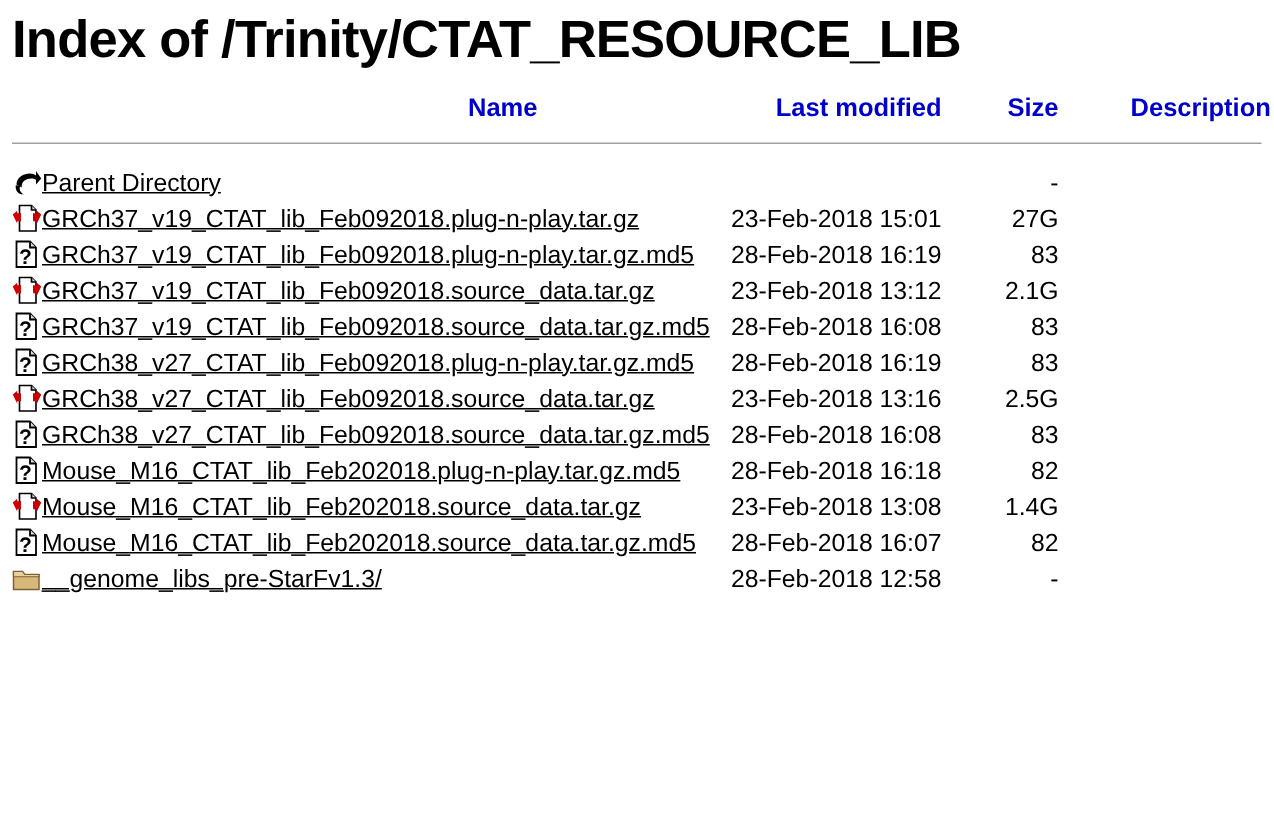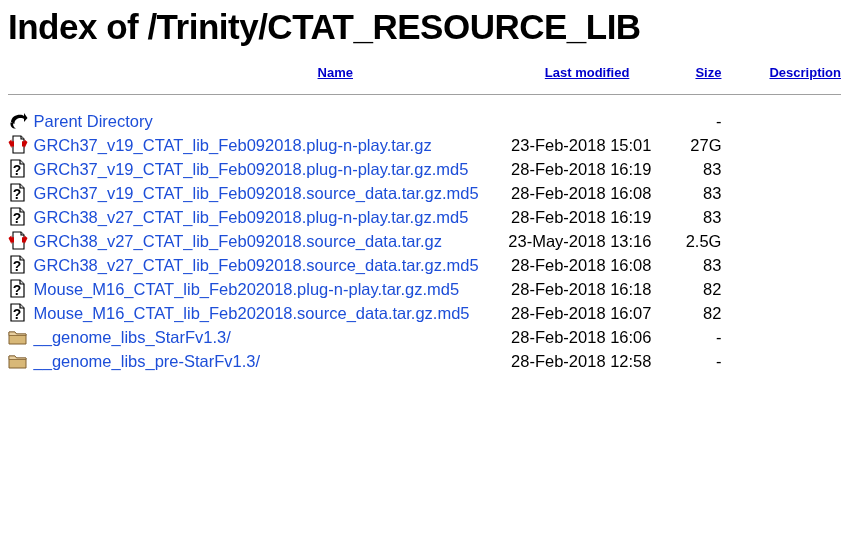--- a/index.html
+++ b/index.html
@@ -51,23 +51,22 @@
   }
 
   th.col-icon   { width: 26px; }
   th.col-name   { text-align: left; }
   th.col-mod    { text-align: center; width: 175px; }
   th.col-size   { text-align: left; width: 40px; }
   th.col-desc   { text-align: right; width: 110px; }
 
   .hdr-link {
     color: #0000cc;
-    text-decoration: underline;
     font-weight: bold;
-    font-size: 13px;
+    font-size: 17px;
     cursor: pointer;
     margin-left: 44px;
   }
 
   .hdr-name-wrap {
     display: block;
     text-align: left;
     padding-left: 240px;
   }
   .hdr-desc-wrap { padding-left: 4px; display: inline-block; }
@@ -108,21 +107,22 @@
   td.cell-size {
     text-align: right;
     padding-right: 10px;
     font-size: 16.5px;
   }
   td.cell-desc {
     text-align: left;
   }
 
   a.file-link {
-    color: #1d4ed8;
+    color: #000000;
+    text-decoration: underline;
     cursor: pointer;
     font-size: 16.5px;
   }
 
   
   .icon {
     display: inline-block;
     width: 20px;
     height: 22px;
     vertical-align: middle;
@@ -189,49 +189,61 @@
                 <path d="M12 2 L12 6 L16 6" fill="#d8d8d8" stroke="#000000" stroke-width="1.2"></path>
                 <text x="9" y="17" font-family="Liberation Sans, sans-serif" font-size="14" font-weight="bold" text-anchor="middle" fill="#000000">?</text>
               </svg></span></td>
           <td class="cell-name"><a class="file-link">GRCh37_v19_CTAT_lib_Feb092018.plug-n-play.tar.gz.md5</a></td>
           <td class="cell-mod">28-Feb-2018 16:19</td>
           <td class="cell-size">83</td>
           <td class="cell-desc"></td>
         </tr>
         <tr>
           <td class="cell-icon"><span class="icon"><svg width="20" height="22" viewBox="0 0 20 22">
-                <path d="M3 2 L12 2 L16 6 L16 19 L3 19 Z" fill="#ffffff" stroke="#000000" stroke-width="1.2"></path>
-                <path d="M12 2 L12 6 L16 6" fill="#d8d8d8" stroke="#000000" stroke-width="1.2"></path>
-                <text x="9" y="17" font-family="Liberation Sans, sans-serif" font-size="14" font-weight="bold" text-anchor="middle" fill="#000000">?</text>
-              </svg></span></td>
-          <td class="cell-name"><a class="file-link">GRCh37_v19_CTAT_lib_Feb092018.source_data.tar.gz.md5</a></td>
-          <td class="cell-mod">28-Feb-2018 16:08</td>
-          <td class="cell-size">83</td>
-          <td class="cell-desc"></td>
-        </tr>
-        <tr>
-          <td class="cell-icon"><span class="icon"><svg width="20" height="22" viewBox="0 0 20 22">
-                <path d="M3 2 L12 2 L16 6 L16 19 L3 19 Z" fill="#ffffff" stroke="#000000" stroke-width="1.2"></path>
-                <path d="M12 2 L12 6 L16 6" fill="#d8d8d8" stroke="#000000" stroke-width="1.2"></path>
-                <text x="9" y="17" font-family="Liberation Sans, sans-serif" font-size="14" font-weight="bold" text-anchor="middle" fill="#000000">?</text>
-              </svg></span></td>
-          <td class="cell-name"><a class="file-link">GRCh38_v27_CTAT_lib_Feb092018.plug-n-play.tar.gz.md5</a></td>
-          <td class="cell-mod">28-Feb-2018 16:19</td>
-          <td class="cell-size">83</td>
-          <td class="cell-desc"></td>
-        </tr>
-        <tr>
-          <td class="cell-icon"><span class="icon"><svg width="20" height="22" viewBox="0 0 20 22">
                 <path d="M5 2 L13 2 L16 5 L16 19 L5 19 Z" fill="#ffffff" stroke="#000000" stroke-width="1.1"></path>
                 <path d="M13 2 L13 5 L16 5" fill="#d8d8d8" stroke="#000000" stroke-width="1.1"></path>
                 <path d="M0.5 8 L3.5 5.5 L3.5 7.2 L6 7.2 L6 12.5 L3.5 12.5 L3.5 14.2 Z" fill="#cc0000"></path>
                 <path d="M19.5 8 L16.5 5.5 L16.5 7.2 L14 7.2 L14 12.5 L16.5 12.5 L16.5 14.2 Z" fill="#cc0000"></path>
               </svg></span></td>
+          <td class="cell-name"><a class="file-link">GRCh37_v19_CTAT_lib_Feb092018.source_data.tar.gz</a></td>
+          <td class="cell-mod">23-Feb-2018 13:12</td>
+          <td class="cell-size">2.1G</td>
+          <td class="cell-desc"></td>
+        </tr>
+        <tr>
+          <td class="cell-icon"><span class="icon"><svg width="20" height="22" viewBox="0 0 20 22">
+                <path d="M3 2 L12 2 L16 6 L16 19 L3 19 Z" fill="#ffffff" stroke="#000000" stroke-width="1.2"></path>
+                <path d="M12 2 L12 6 L16 6" fill="#d8d8d8" stroke="#000000" stroke-width="1.2"></path>
+                <text x="9" y="17" font-family="Liberation Sans, sans-serif" font-size="14" font-weight="bold" text-anchor="middle" fill="#000000">?</text>
+              </svg></span></td>
+          <td class="cell-name"><a class="file-link">GRCh37_v19_CTAT_lib_Feb092018.source_data.tar.gz.md5</a></td>
+          <td class="cell-mod">28-Feb-2018 16:08</td>
+          <td class="cell-size">83</td>
+          <td class="cell-desc"></td>
+        </tr>
+        <tr>
+          <td class="cell-icon"><span class="icon"><svg width="20" height="22" viewBox="0 0 20 22">
+                <path d="M3 2 L12 2 L16 6 L16 19 L3 19 Z" fill="#ffffff" stroke="#000000" stroke-width="1.2"></path>
+                <path d="M12 2 L12 6 L16 6" fill="#d8d8d8" stroke="#000000" stroke-width="1.2"></path>
+                <text x="9" y="17" font-family="Liberation Sans, sans-serif" font-size="14" font-weight="bold" text-anchor="middle" fill="#000000">?</text>
+              </svg></span></td>
+          <td class="cell-name"><a class="file-link">GRCh38_v27_CTAT_lib_Feb092018.plug-n-play.tar.gz.md5</a></td>
+          <td class="cell-mod">28-Feb-2018 16:19</td>
+          <td class="cell-size">83</td>
+          <td class="cell-desc"></td>
+        </tr>
+        <tr>
+          <td class="cell-icon"><span class="icon"><svg width="20" height="22" viewBox="0 0 20 22">
+                <path d="M5 2 L13 2 L16 5 L16 19 L5 19 Z" fill="#ffffff" stroke="#000000" stroke-width="1.1"></path>
+                <path d="M13 2 L13 5 L16 5" fill="#d8d8d8" stroke="#000000" stroke-width="1.1"></path>
+                <path d="M0.5 8 L3.5 5.5 L3.5 7.2 L6 7.2 L6 12.5 L3.5 12.5 L3.5 14.2 Z" fill="#cc0000"></path>
+                <path d="M19.5 8 L16.5 5.5 L16.5 7.2 L14 7.2 L14 12.5 L16.5 12.5 L16.5 14.2 Z" fill="#cc0000"></path>
+              </svg></span></td>
           <td class="cell-name"><a class="file-link">GRCh38_v27_CTAT_lib_Feb092018.source_data.tar.gz</a></td>
-          <td class="cell-mod">23-May-2018 13:16</td>
+          <td class="cell-mod">23-Feb-2018 13:16</td>
           <td class="cell-size">2.5G</td>
           <td class="cell-desc"></td>
         </tr>
         <tr>
           <td class="cell-icon"><span class="icon"><svg width="20" height="22" viewBox="0 0 20 22">
                 <path d="M3 2 L12 2 L16 6 L16 19 L3 19 Z" fill="#ffffff" stroke="#000000" stroke-width="1.2"></path>
                 <path d="M12 2 L12 6 L16 6" fill="#d8d8d8" stroke="#000000" stroke-width="1.2"></path>
                 <text x="9" y="17" font-family="Liberation Sans, sans-serif" font-size="14" font-weight="bold" text-anchor="middle" fill="#000000">?</text>
               </svg></span></td>
           <td class="cell-name"><a class="file-link">GRCh38_v27_CTAT_lib_Feb092018.source_data.tar.gz.md5</a></td>
@@ -245,44 +257,46 @@
                 <path d="M12 2 L12 6 L16 6" fill="#d8d8d8" stroke="#000000" stroke-width="1.2"></path>
                 <text x="9" y="17" font-family="Liberation Sans, sans-serif" font-size="14" font-weight="bold" text-anchor="middle" fill="#000000">?</text>
               </svg></span></td>
           <td class="cell-name"><a class="file-link">Mouse_M16_CTAT_lib_Feb202018.plug-n-play.tar.gz.md5</a></td>
           <td class="cell-mod">28-Feb-2018 16:18</td>
           <td class="cell-size">82</td>
           <td class="cell-desc"></td>
         </tr>
         <tr>
           <td class="cell-icon"><span class="icon"><svg width="20" height="22" viewBox="0 0 20 22">
+                <path d="M5 2 L13 2 L16 5 L16 19 L5 19 Z" fill="#ffffff" stroke="#000000" stroke-width="1.1"></path>
+                <path d="M13 2 L13 5 L16 5" fill="#d8d8d8" stroke="#000000" stroke-width="1.1"></path>
+                <path d="M0.5 8 L3.5 5.5 L3.5 7.2 L6 7.2 L6 12.5 L3.5 12.5 L3.5 14.2 Z" fill="#cc0000"></path>
+                <path d="M19.5 8 L16.5 5.5 L16.5 7.2 L14 7.2 L14 12.5 L16.5 12.5 L16.5 14.2 Z" fill="#cc0000"></path>
+              </svg></span></td>
+          <td class="cell-name"><a class="file-link">Mouse_M16_CTAT_lib_Feb202018.source_data.tar.gz</a></td>
+          <td class="cell-mod">23-Feb-2018 13:08</td>
+          <td class="cell-size">1.4G</td>
+          <td class="cell-desc"></td>
+        </tr>
+        <tr>
+          <td class="cell-icon"><span class="icon"><svg width="20" height="22" viewBox="0 0 20 22">
                 <path d="M3 2 L12 2 L16 6 L16 19 L3 19 Z" fill="#ffffff" stroke="#000000" stroke-width="1.2"></path>
                 <path d="M12 2 L12 6 L16 6" fill="#d8d8d8" stroke="#000000" stroke-width="1.2"></path>
                 <text x="9" y="17" font-family="Liberation Sans, sans-serif" font-size="14" font-weight="bold" text-anchor="middle" fill="#000000">?</text>
               </svg></span></td>
           <td class="cell-name"><a class="file-link">Mouse_M16_CTAT_lib_Feb202018.source_data.tar.gz.md5</a></td>
           <td class="cell-mod">28-Feb-2018 16:07</td>
           <td class="cell-size">82</td>
           <td class="cell-desc"></td>
         </tr>
         <tr>
           <td class="cell-icon"><span class="icon"><svg width="20" height="22" viewBox="0 0 20 22">
                 <path d="M1 6 L7 6 L8.5 8 L18 8 L18 18 L1 18 Z" fill="#d8b878" stroke="#806030" stroke-width="1"></path>
                 <path d="M1 6 L7 6 L8.5 8 L18 8 L18 9.5 L1 9.5 Z" fill="#e8cfa0" stroke="#806030" stroke-width="0.8"></path>
               </svg></span></td>
-          <td class="cell-name"><a class="file-link">__genome_libs_StarFv1.3/</a></td>
-          <td class="cell-mod">28-Feb-2018 16:06</td>
-          <td class="cell-size">-</td>
-          <td class="cell-desc"></td>
-        </tr>
-        <tr>
-          <td class="cell-icon"><span class="icon"><svg width="20" height="22" viewBox="0 0 20 22">
-                <path d="M1 6 L7 6 L8.5 8 L18 8 L18 18 L1 18 Z" fill="#d8b878" stroke="#806030" stroke-width="1"></path>
-                <path d="M1 6 L7 6 L8.5 8 L18 8 L18 9.5 L1 9.5 Z" fill="#e8cfa0" stroke="#806030" stroke-width="0.8"></path>
-              </svg></span></td>
           <td class="cell-name"><a class="file-link">__genome_libs_pre-StarFv1.3/</a></td>
           <td class="cell-mod">28-Feb-2018 12:58</td>
           <td class="cell-size">-</td>
           <td class="cell-desc"></td>
         </tr>
       </tbody>
   </table>
 
 </div>
 

